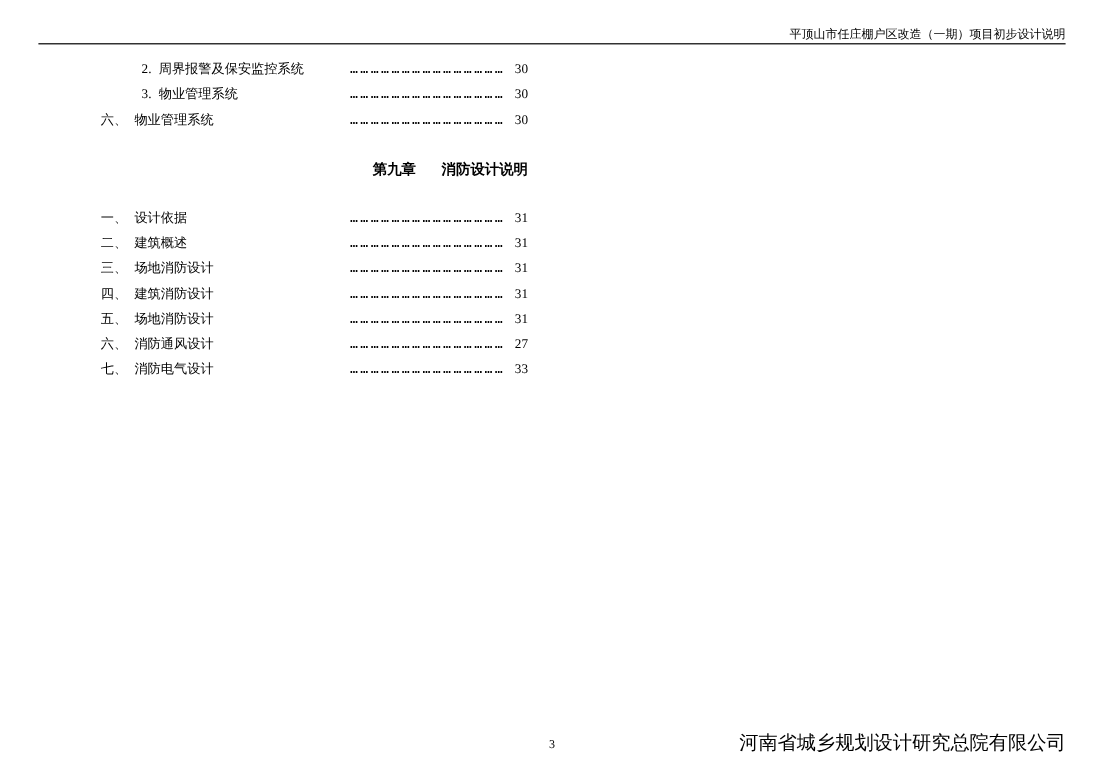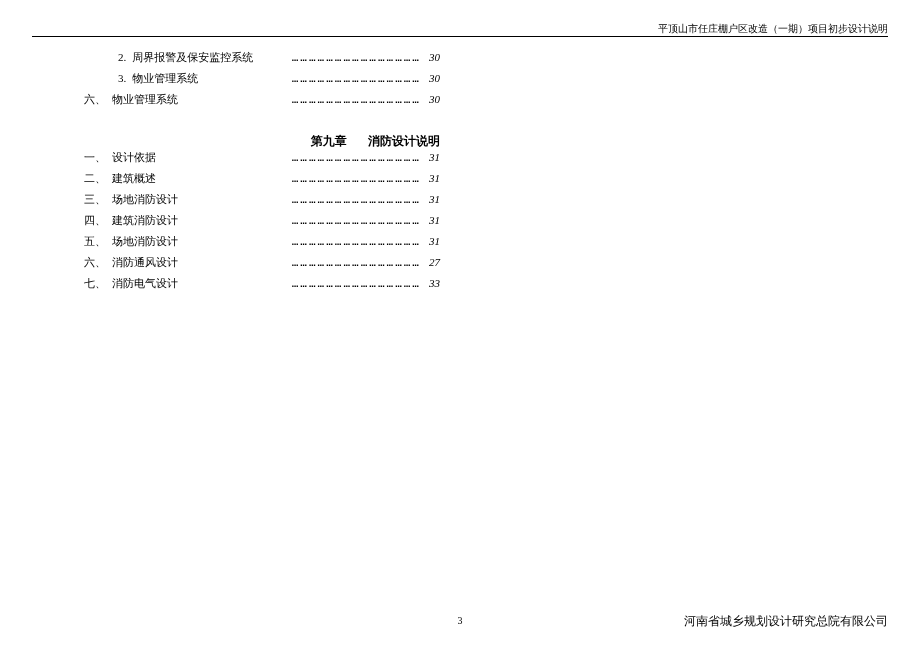--- a/index.html
+++ b/index.html
@@ -42,41 +42,41 @@
     .num-col { flex: 0 0 auto; margin-right: 6px; white-space: nowrap; }
     .title-col { flex: 0 0 auto; white-space: nowrap; margin-right: 8px; }
     .dots {
       flex: 1 1 auto;
       overflow: hidden;
       white-space: nowrap;
       font-family: monospace;
       letter-spacing: 2px;
       color: #000;
     }
-    .page-col { flex: 0 0 auto; margin-left: 8px; font-style: italic; }
+    .page-col { flex: 0 0 auto; margin-left: 8px; }
     .chapter-header {
       margin-top: 26px;
-      margin-bottom: 0;
+      margin-bottom: 24px;
       font-weight: bold;
       font-family: "SimHei", "黑体", sans-serif;
       font-size: 12px;
     }
     .chapter-label { margin-right: 18px; }
     .page-number {
       position: absolute;
       bottom: 24px;
       left: 50%;
       transform: translateX(-50%);
       font-size: 10px;
     }
     .footer-org {
       position: absolute;
       bottom: 20px;
       right: 32px;
-      font-size: 12px;
+      font-size: 16px;
     }
   </style>
 </head>
 <body>
 
 <div class="header">平顶山市任庄棚户区改造（一期）项目初步设计说明</div>
 <div class="header-line"></div>
 
 <div class="content">
 

